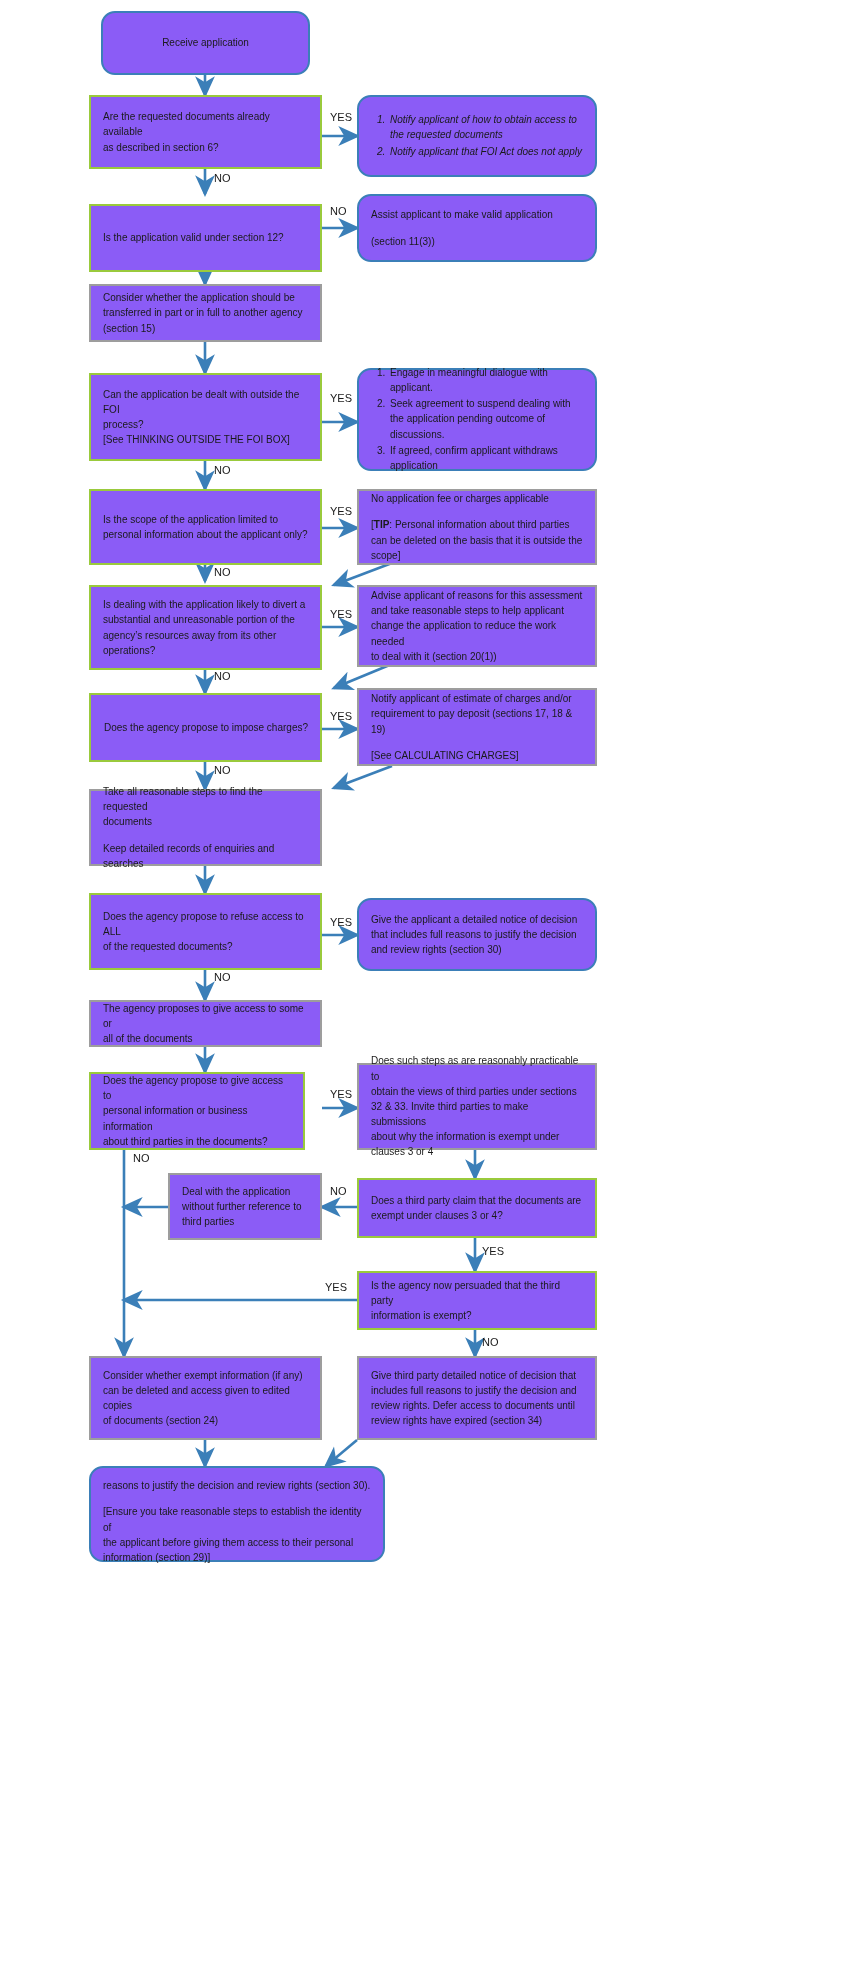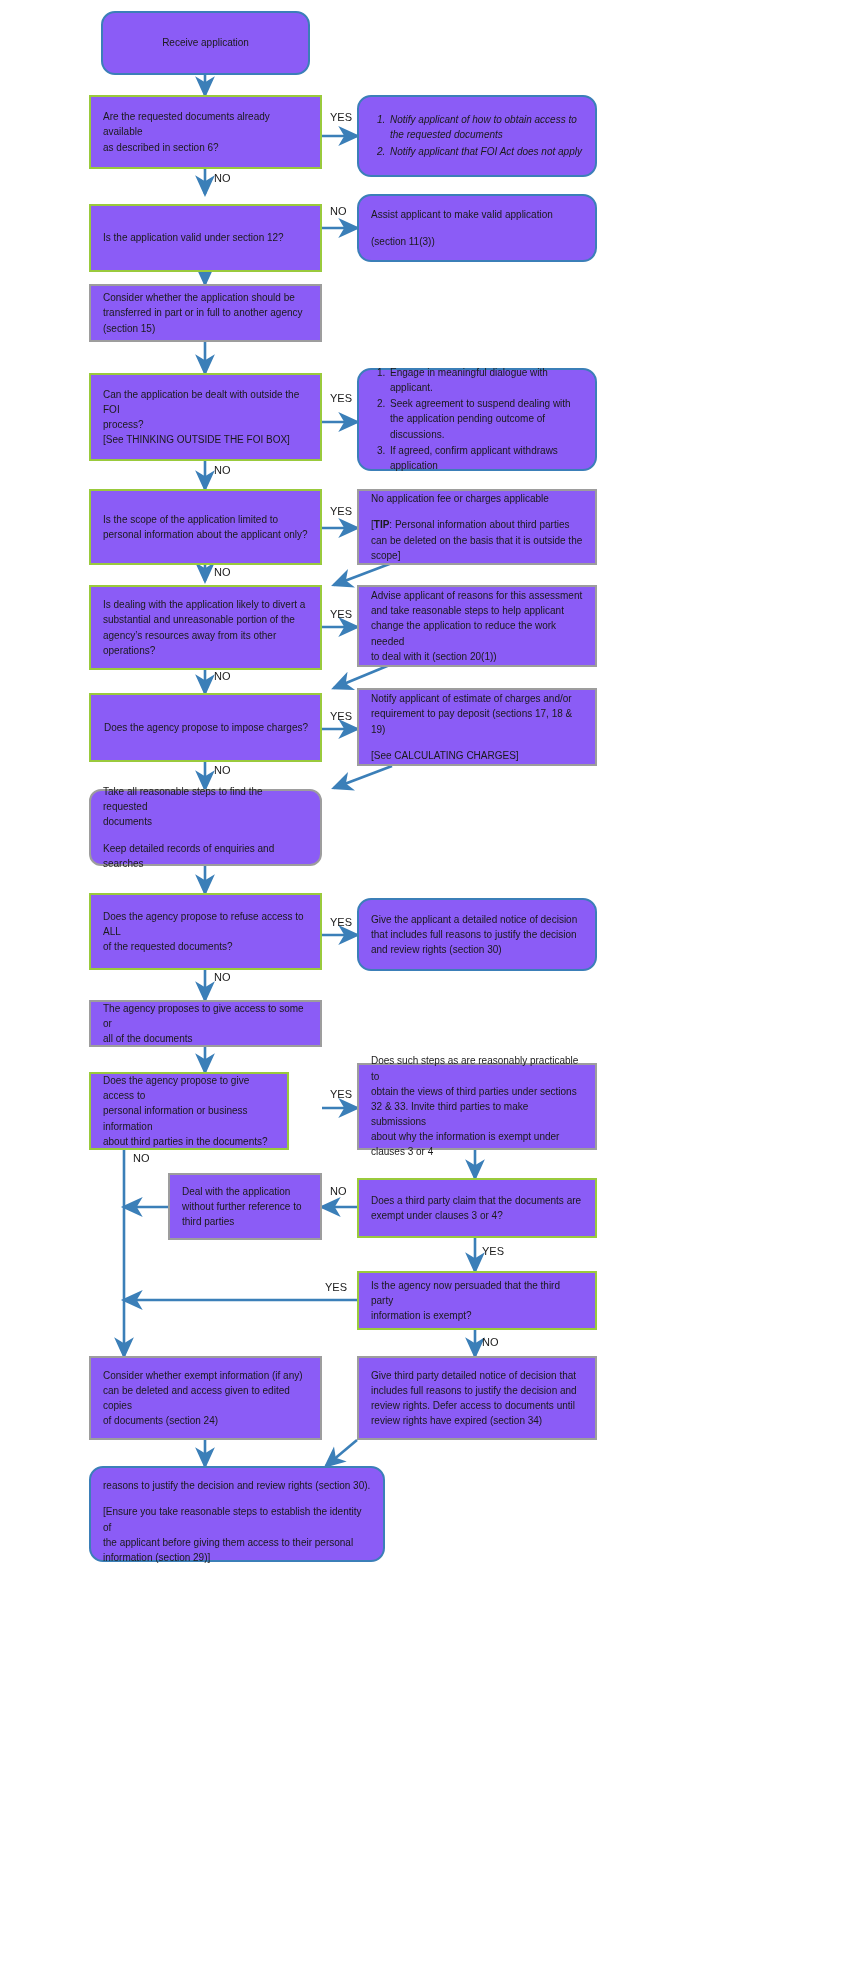--- a/index.html
+++ b/index.html
@@ -168,21 +168,21 @@
   <div class="node green" style="left:89px; top:693px; width:233px; height:69px;align-items:flex-end;">
     <p>Does the agency propose to impose charges?</p>
   </div>
 
   <div class="node grey" style="left:357px; top:688px; width:240px; height:78px;">
     <p><span>Notify applicant of estimate of charges and/or</span><br>
        <span>requirement to pay deposit (sections 17, 18 &amp; 19)</span></p>
     <p>[See CALCULATING CHARGES]</p>
   </div>
 
-  <div class="node grey" style="left:89px; top:789px; width:233px; height:77px;border-radius:12px;">
+  <div class="node grey" style="left:89px; top:789px; width:233px; height:77px;">
     <p><span>Take all reasonable steps to find the requested</span><br>
        <span>documents</span></p>
     <p>Keep detailed records of enquiries and searches</p>
   </div>
 
   <div class="node green" style="left:89px; top:893px; width:233px; height:77px;">
     <p><span>Does the agency propose to refuse access to ALL</span><br>
        <span>of the requested documents?</span></p>
   </div>
 
@@ -190,21 +190,21 @@
     <p><span>Give the applicant a detailed notice of decision</span><br>
        <span>that includes full reasons to justify the decision</span><br>
        <span>and review rights (section 30)</span></p>
   </div>
 
   <div class="node grey" style="left:89px; top:1000px; width:233px; height:47px;">
     <p><span>The agency proposes to give access  to some or</span><br>
        <span>all of the documents</span></p>
   </div>
 
-  <div class="node green" style="left:89px; top:1072px; width:200px; height:78px;">
+  <div class="node green" style="left:89px; top:1072px; width:216px; height:78px;">
     <p><span>Does the agency propose to give access to</span><br>
        <span>personal information or business information</span><br>
        <span>about third parties in the documents?</span></p>
   </div>
 
   <div class="node grey" style="left:357px; top:1063px; width:240px; height:87px;">
     <p><span>Does such steps as are reasonably practicable to</span><br>
        <span>obtain the views of third parties under sections</span><br>
        <span>32 &amp; 33. Invite third parties to make submissions</span><br>
        <span>about why the information is exempt under</span><br>

